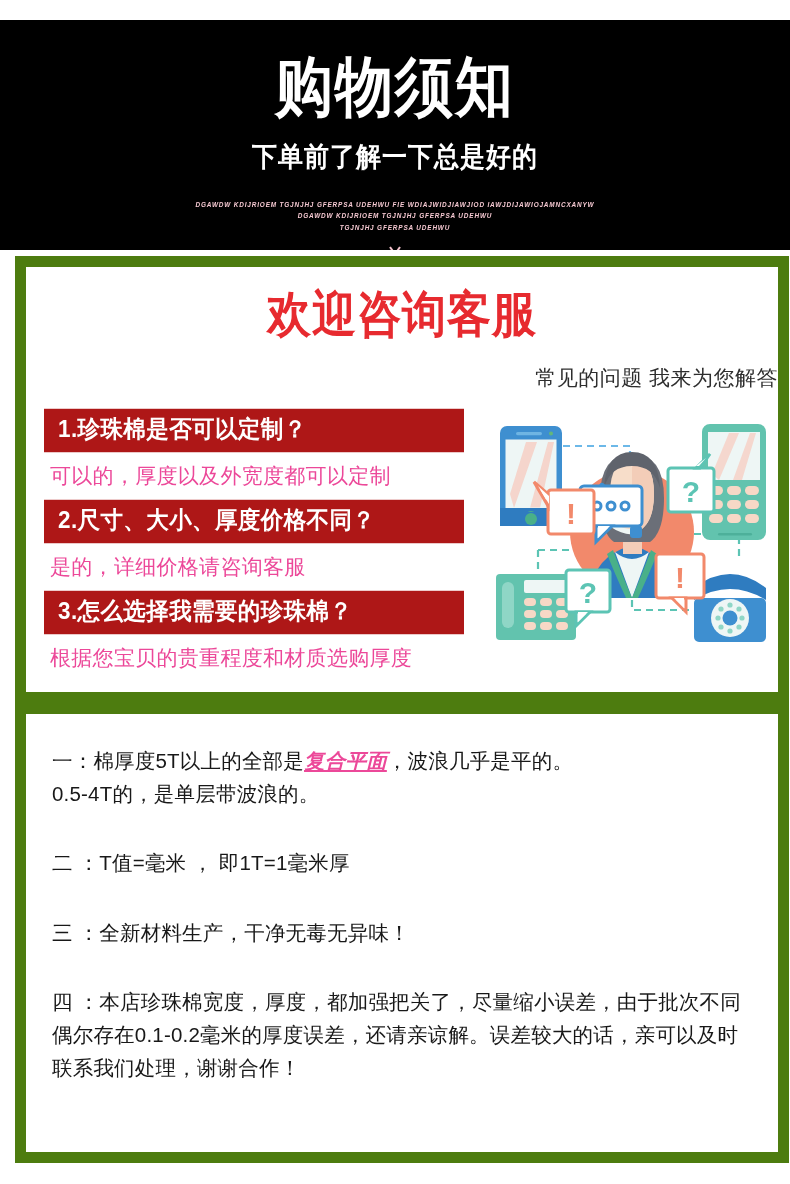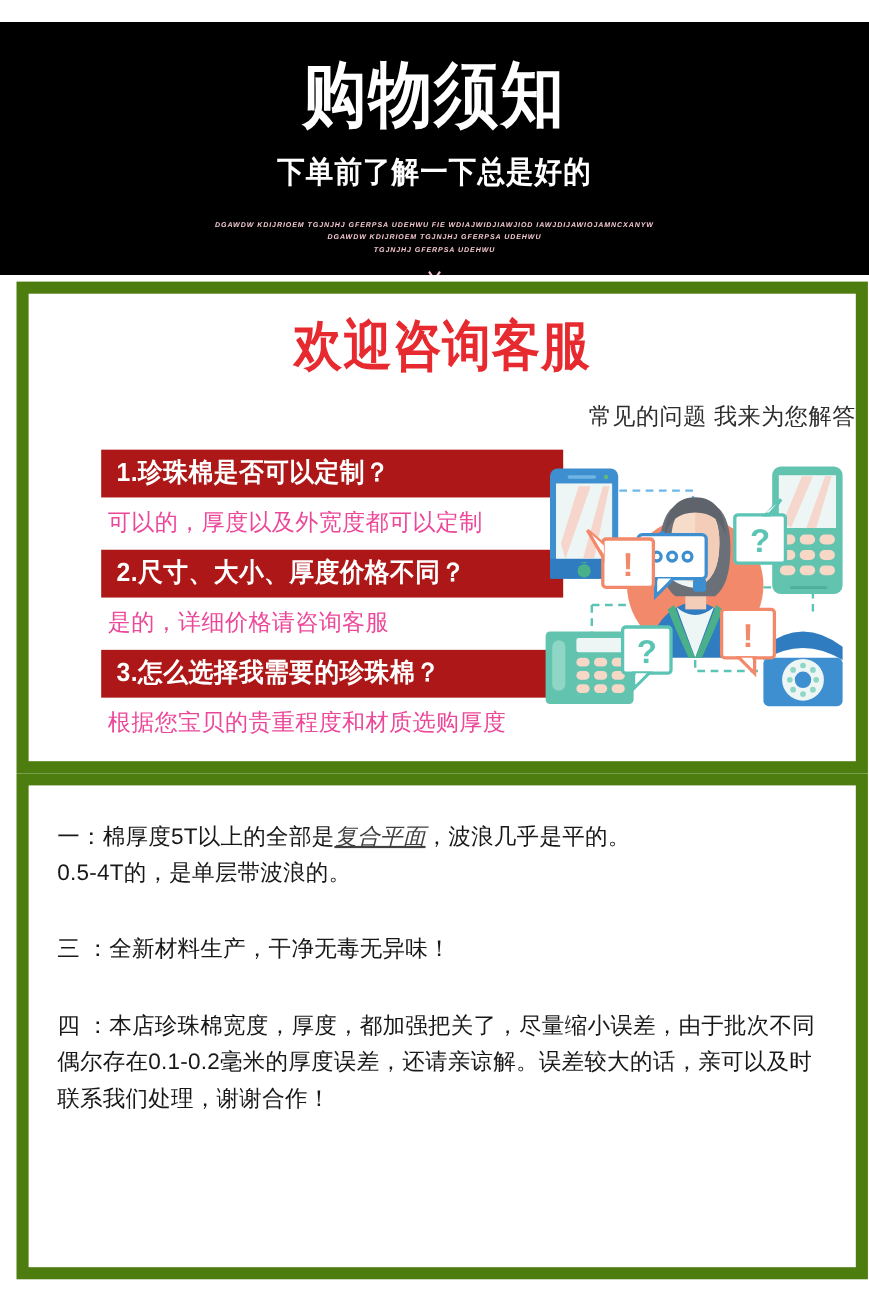--- a/index.html
+++ b/index.html
@@ -78,21 +78,21 @@
     letter-spacing: 1px;
     transform: scaleY(1.12);
   }
   .faq-subtitle {
     text-align:right; margin-top: 20px;
     color: #2e2e2e;
     font-size: 21px;
     letter-spacing: .5px;
   }
 
-  .faq-body { position: relative; margin-top: 18px; height: 300px; margin-left: 48px; }
+  .faq-body { position: relative; margin-top: 18px; height: 300px; }
   .faq-col { position: absolute; left: 18px; top: 0; width: 420px; }
 
   .qbar {
     background: #ae1717;
     color: #ffffff;
     font-size: 22.5px;
     font-weight: bold;
     padding: 7px 0 8px 14px;
     letter-spacing: .4px;
     line-height: 1.15;
@@ -114,21 +114,21 @@
   .notes { padding: 30px 26px 0 26px; }
   .note {
     color: #181818;
     font-size: 20.5px;
     line-height: 1.62;
     margin-bottom: 36px;
     letter-spacing: .2px;
   }
   .note:last-child { margin-bottom: 0; }
   .hl {
-    color: #404040; font-weight: normal; font-style: italic;
+    color: #ec4899; font-weight: bold; font-style: italic;
     text-decoration: underline; text-underline-offset: 2px;
   }
 </style>
 </head>
 <body>
 
 <div class="page">
 
   <div class="hero">
     <div class="hero-title">购物须知</div>
@@ -313,20 +313,23 @@
   </div>
 
   <div class="ypanel" id="panel-notes">
     <div class="notes">
 
       <div class="note">
         <span>一：棉厚度5T以上的全部是</span><span class="hl">复合平面</span><span>，波浪几乎是平的。</span><br>
         <span>0.5-4T的，是单层带波浪的。</span>
       </div>
 
+      <div class="note">
+        <span>二 ：T值=毫米 ，  即1T=1毫米厚</span>
+      </div>
 
       <div class="note">
         <span>三 ：全新材料生产，干净无毒无异味！</span>
       </div>
 
       <div class="note">
         <span>四 ：本店珍珠棉宽度，厚度，都加强把关了，尽量缩小误差，由于批次不同偶尔存在0.1-0.2毫米的厚度误差，还请亲谅解。误差较大的话，亲可以及时联系我们处理，谢谢合作！</span>
       </div>
 
     </div>

